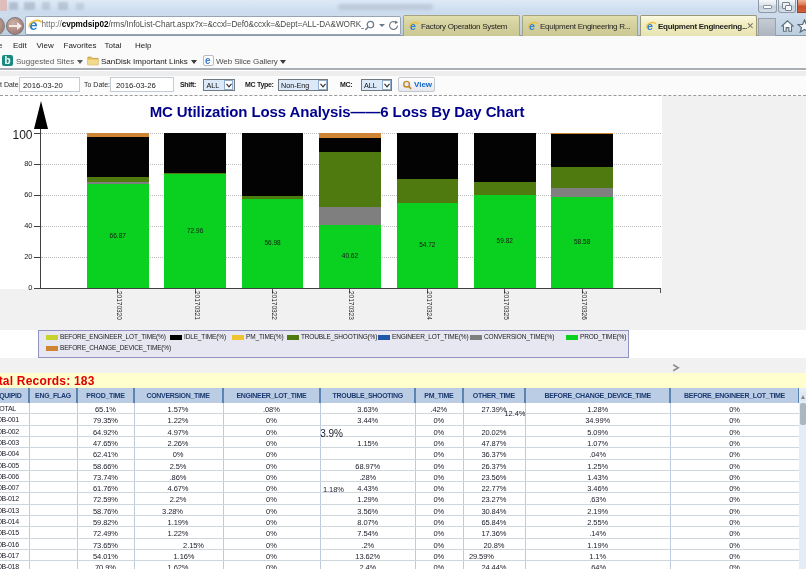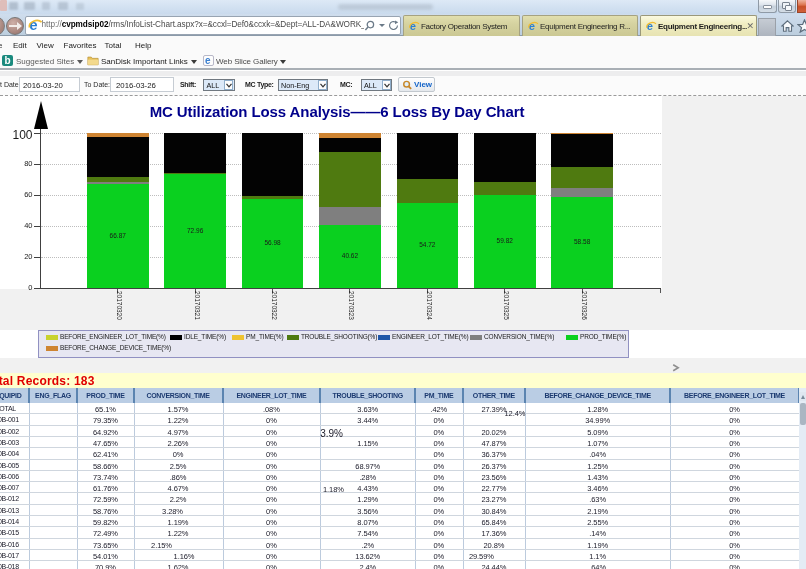--- a/index.html
+++ b/index.html
@@ -396,21 +396,21 @@
 <div class="ab" style="left:133.5px;top:529.3px;width:89.0px;text-align:center;font-size:7.5px;letter-spacing:-0.1px;color:#1a1a28;">1.22%</div>
 <div class="ab" style="left:222.5px;top:529.3px;width:97.80000000000001px;text-align:center;font-size:7.5px;letter-spacing:-0.1px;color:#1a1a28;">0%</div>
 <div class="ab" style="left:320.3px;top:529.3px;width:94.89999999999998px;text-align:center;font-size:7.5px;letter-spacing:-0.1px;color:#1a1a28;">7.54%</div>
 <div class="ab" style="left:415.2px;top:529.3px;width:47.30000000000001px;text-align:center;font-size:7.5px;letter-spacing:-0.1px;color:#1a1a28;">0%</div>
 <div class="ab" style="left:462.5px;top:529.3px;width:62.799999999999955px;text-align:center;font-size:7.5px;letter-spacing:-0.1px;color:#1a1a28;">17.36%</div>
 <div class="ab" style="left:525.3px;top:529.3px;width:144.70000000000005px;text-align:center;font-size:7.5px;letter-spacing:-0.1px;color:#1a1a28;">.14%</div>
 <div class="ab" style="left:670px;top:529.3px;width:129px;text-align:center;font-size:7.5px;letter-spacing:-0.1px;color:#1a1a28;">0%</div>
 <div class="ab" style="left:0;top:548.9px;width:799px;height:1px;background:#cfd6de;"></div>
 <div class="ab" style="left:-2px;top:540.6px;font-size:7px;letter-spacing:-0.3px;color:#1a1a28;white-space:nowrap;">0B-016</div>
 <div class="ab" style="left:77.4px;top:540.6px;width:56.099999999999994px;text-align:center;font-size:7.5px;letter-spacing:-0.1px;color:#1a1a28;">73.65%</div>
-<div class="ab" style="left:117px;top:540.6px;width:89.0px;text-align:center;font-size:7.5px;letter-spacing:-0.1px;color:#1a1a28;">2.15%</div>
+<div class="ab" style="left:149px;top:540.6px;width:89.0px;text-align:center;font-size:7.5px;letter-spacing:-0.1px;color:#1a1a28;">2.15%</div>
 <div class="ab" style="left:222.5px;top:540.6px;width:97.80000000000001px;text-align:center;font-size:7.5px;letter-spacing:-0.1px;color:#1a1a28;">0%</div>
 <div class="ab" style="left:320.3px;top:540.6px;width:94.89999999999998px;text-align:center;font-size:7.5px;letter-spacing:-0.1px;color:#1a1a28;">.2%</div>
 <div class="ab" style="left:415.2px;top:540.6px;width:47.30000000000001px;text-align:center;font-size:7.5px;letter-spacing:-0.1px;color:#1a1a28;">0%</div>
 <div class="ab" style="left:462.5px;top:540.6px;width:62.799999999999955px;text-align:center;font-size:7.5px;letter-spacing:-0.1px;color:#1a1a28;">20.8%</div>
 <div class="ab" style="left:525.3px;top:540.6px;width:144.70000000000005px;text-align:center;font-size:7.5px;letter-spacing:-0.1px;color:#1a1a28;">1.19%</div>
 <div class="ab" style="left:670px;top:540.6px;width:129px;text-align:center;font-size:7.5px;letter-spacing:-0.1px;color:#1a1a28;">0%</div>
 <div class="ab" style="left:0;top:560.2px;width:799px;height:1px;background:#cfd6de;"></div>
 <div class="ab" style="left:-2px;top:551.9px;font-size:7px;letter-spacing:-0.3px;color:#1a1a28;white-space:nowrap;">0B-017</div>
 <div class="ab" style="left:77.4px;top:551.9px;width:56.099999999999994px;text-align:center;font-size:7.5px;letter-spacing:-0.1px;color:#1a1a28;">54.01%</div>
 <div class="ab" style="left:133.5px;top:551.9px;width:101px;text-align:center;font-size:7.5px;letter-spacing:-0.1px;color:#1a1a28;">1.16%</div>

